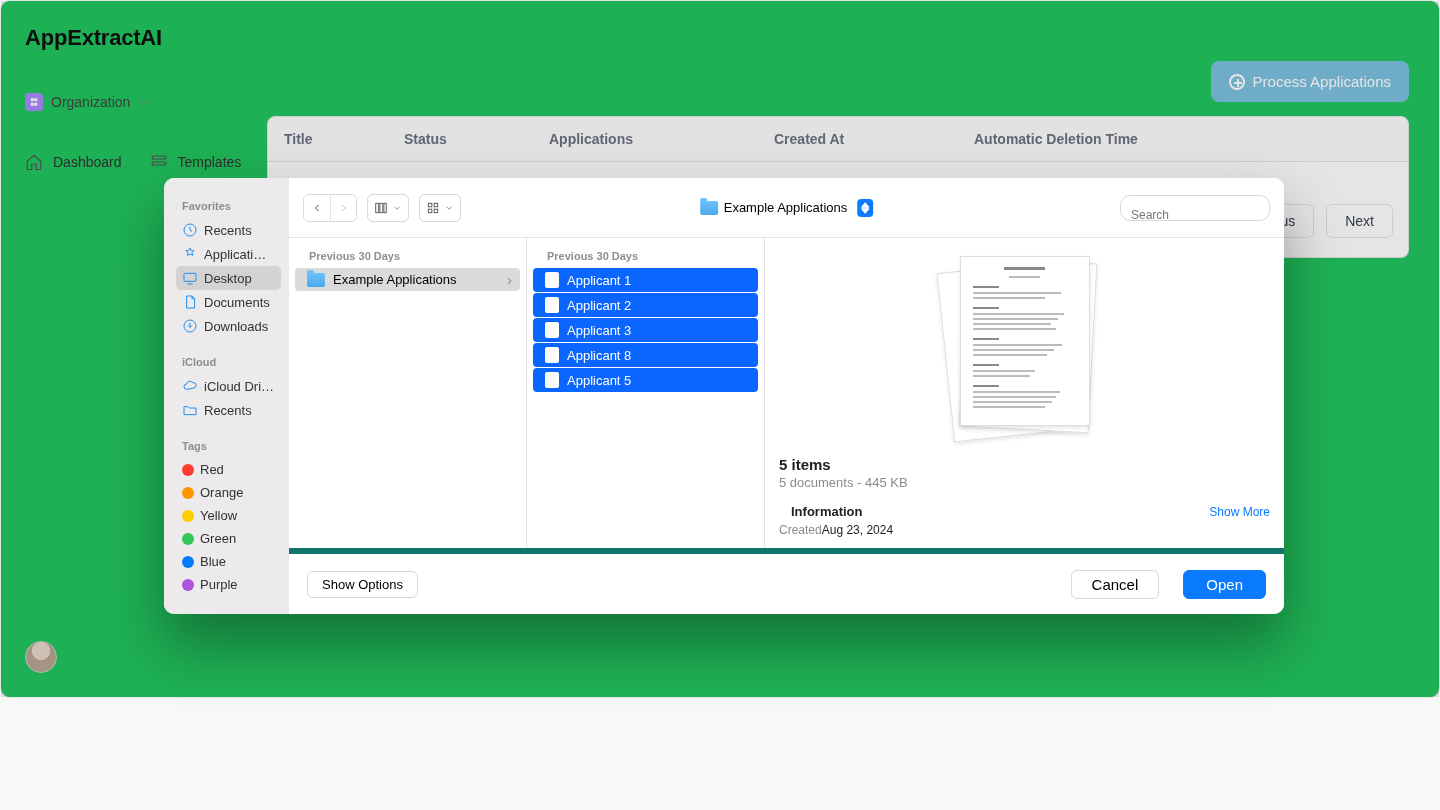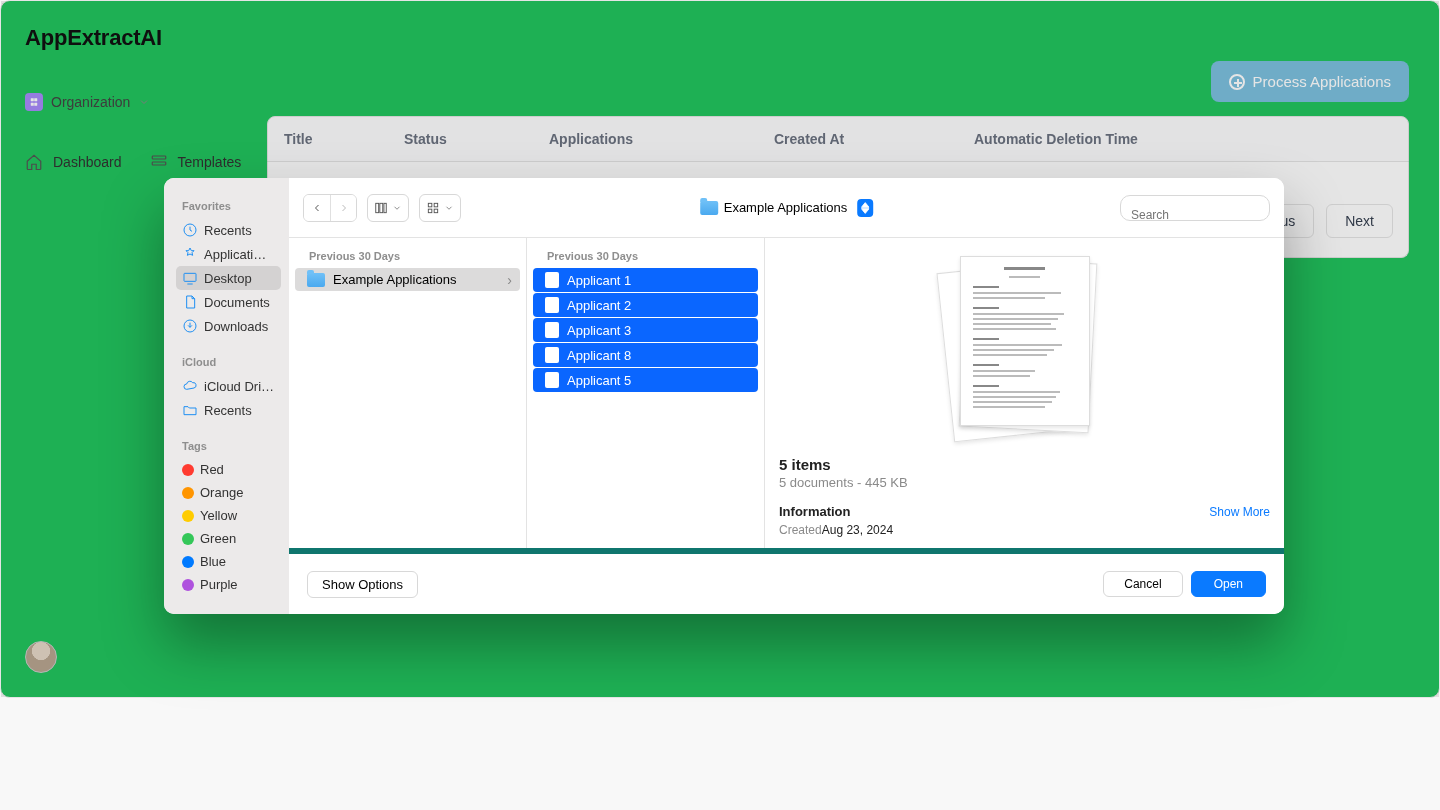--- a/index.html
+++ b/index.html
@@ -86,30 +86,30 @@
 .page.p3 { left: 0; top: 10px; transform: rotate(-6deg); }
 .page.p2 { left: 18px; top: 4px; transform: rotate(3deg); }
 .page.p1 { left: 15px; top: 0; }
 .page .ln { height: 2px; background: #bbb; margin-bottom: 3px; }
 .page .ln.hd { width: 40%; height: 3px; background: #888; margin: 0 auto 6px; }
 .page .ln.sm { width: 30%; margin: 0 auto 8px; }
 .page .ln.sec { width: 25%; height: 2px; background: #888; margin-bottom: 4px; }
 
 .pv-title { font-size: 15px; font-weight: 700; color: #222; }
 .pv-sub { font-size: 13px; color: #8a8a8a; margin-top: 2px; }
-.pv-inforow { display: flex; justify-content: space-between; align-items: center; margin-top: 14px; }
+.pv-inforow { display: flex; justify-content: space-between; align-items: center; margin-top: 14px; margin-left: 12px; }
 .pv-info-label { font-size: 13px; font-weight: 700; color: #222; }
 .show-more { font-size: 12px; color: #0a7aff; }
 .pv-kv { display: flex; font-size: 12px; color: #8a8a8a; margin-top: 4px; }
 .pv-kv .v { color: #222; }
 
 .dlg-footer { height: 60px; display: flex; align-items: center; padding: 0 18px; background: #fff; }
 .show-options { border: 1px solid #d8d8d8; background: #fff; border-radius: 6px; font-size: 13px; padding: 5px 14px; }
 .dlg-footer .spacer { flex: 1; }
-.mac-btn { border: 1px solid #d8d8d8; background: #fff; border-radius: 6px; font-size: 12px; padding: 5px 20px; margin-left: 8px; }
+.mac-btn { border: 1px solid #d8d8d8; background: #fff; border-radius: 6px; font-size: 15px; padding: 5px 20px; margin-left: 24px; }
 .mac-btn.primary { background: #0a7aff; color: #fff; border-color: #0a7aff; padding: 5px 22px; }
 </style>
 </head>
 <body>
 
 <div class="app">
   <div class="app-sidebar">
     <div class="app-title">AppExtractAI</div>
     <div class="org-row">
       <span class="org-icon">

